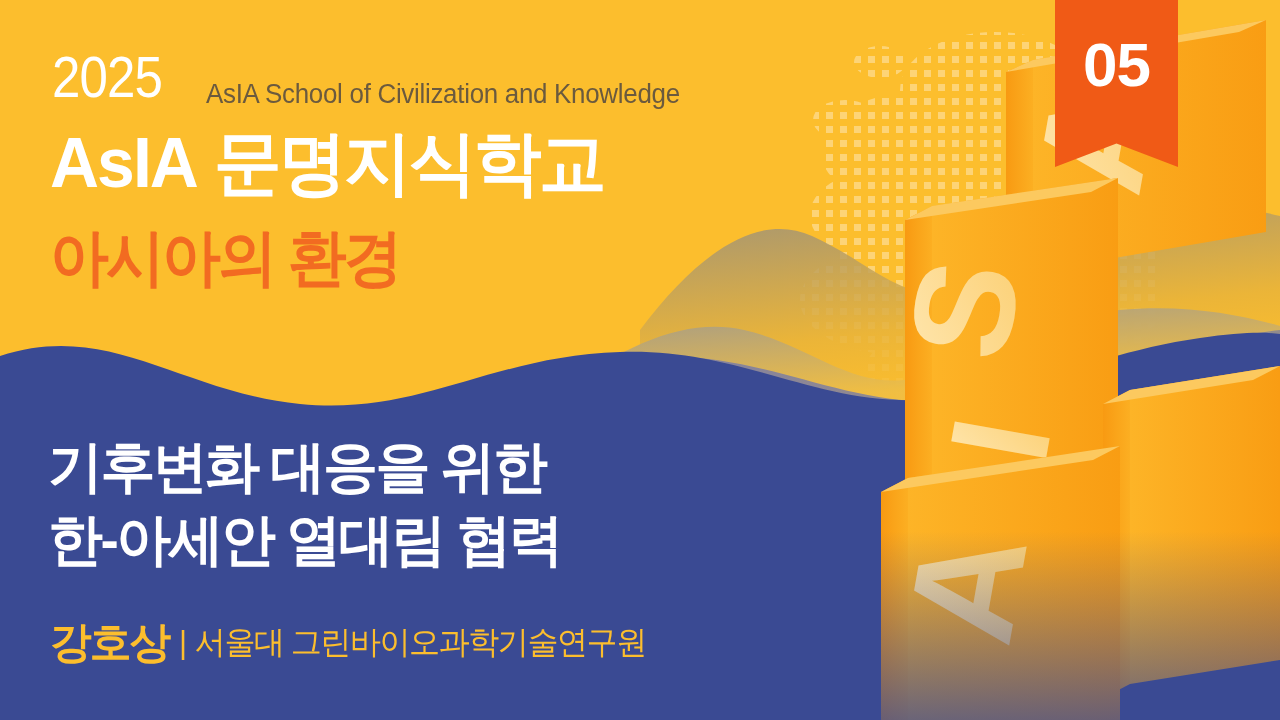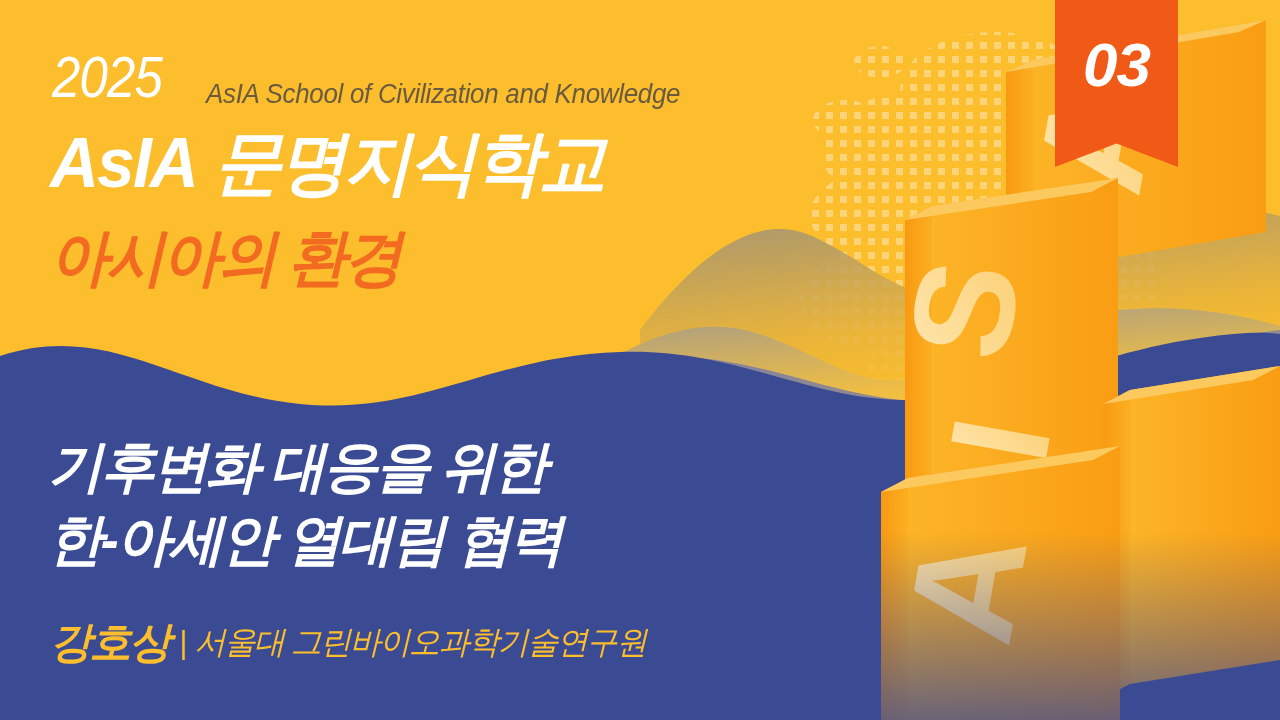--- a/index.html
+++ b/index.html
@@ -7,21 +7,21 @@
   #poster{
     position:relative;
     width:1280px;height:720px;
     overflow:hidden;
     background:#FCBE2D;
     font-family:"Liberation Sans","DejaVu Sans",sans-serif;
   }
   #bg-svg{position:absolute;inset:0;width:1280px;height:720px;display:block;}
 
   
-  .layer{position:absolute;inset:0;font-style:italic;}
+  .layer{position:absolute;inset:0;}
 
   .year{
     position:absolute;left:52px;top:48px;
     font-size:58px;line-height:58px;
     font-weight:300;letter-spacing:-1px;
     color:#ffffff;
     transform:scaleX(0.88);transform-origin:left top;
     white-space:nowrap;
   }
   .eng-sub{
@@ -248,17 +248,17 @@
     <div class="lecture">
       <span class="l1">기후변화 대응을 위한</span>
       <span class="l2">한-아세안 열대림 협력</span>
     </div>
 
     <div class="speaker">
       <span class="name">강호상</span><span class="divider">|</span><span class="affil">서울대 그린바이오과학기술연구원</span>
     </div>
 
     <div class="badge">
-      <div class="badge-num">03</div>
+      <div class="badge-num">05</div>
     </div>
 
   </div>
 </div>
 
 </body></html>

